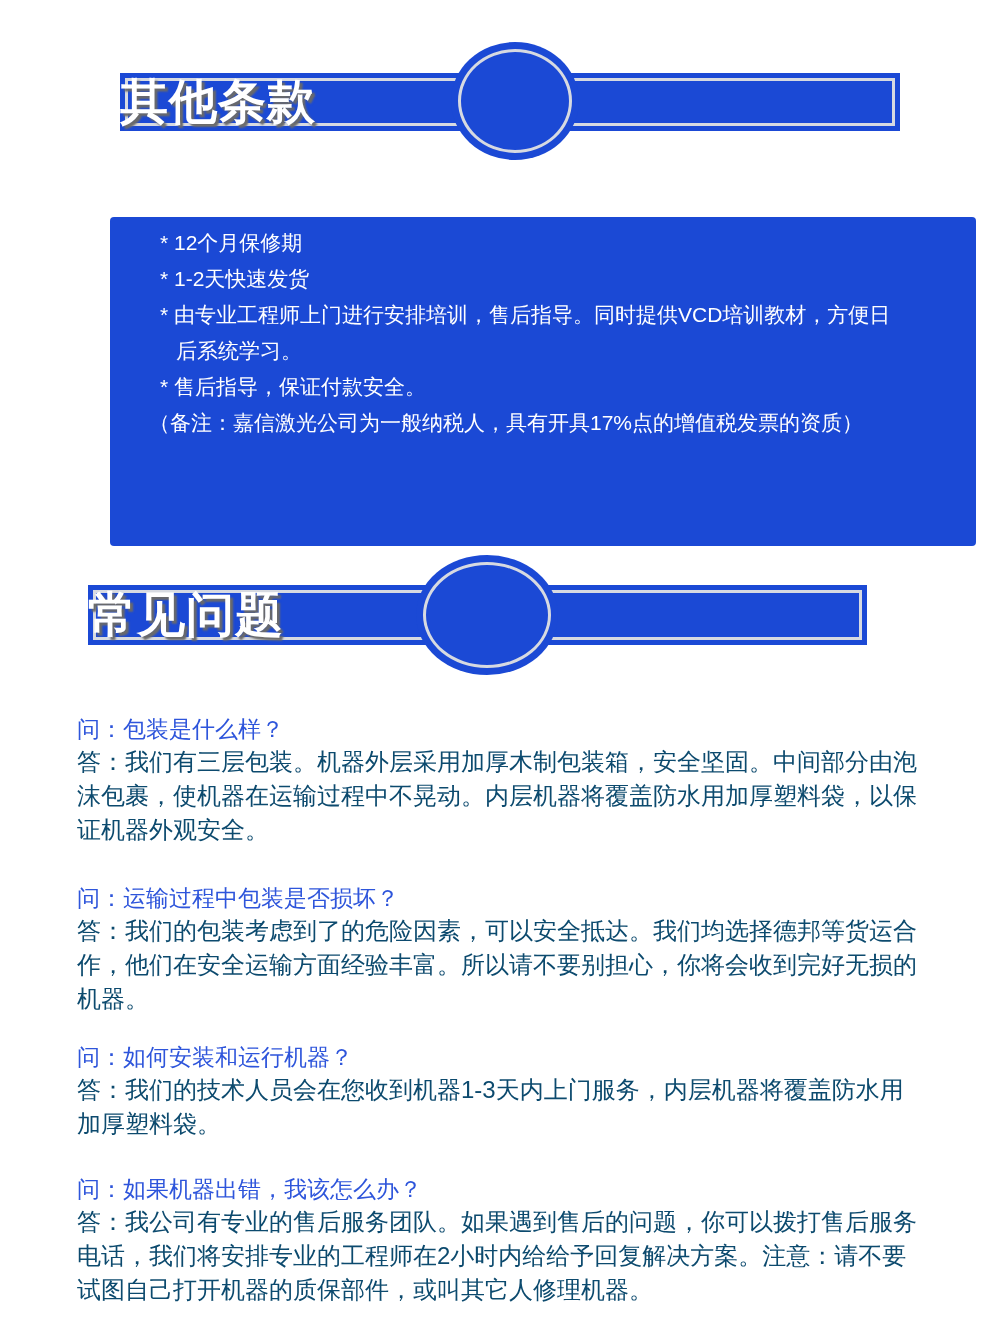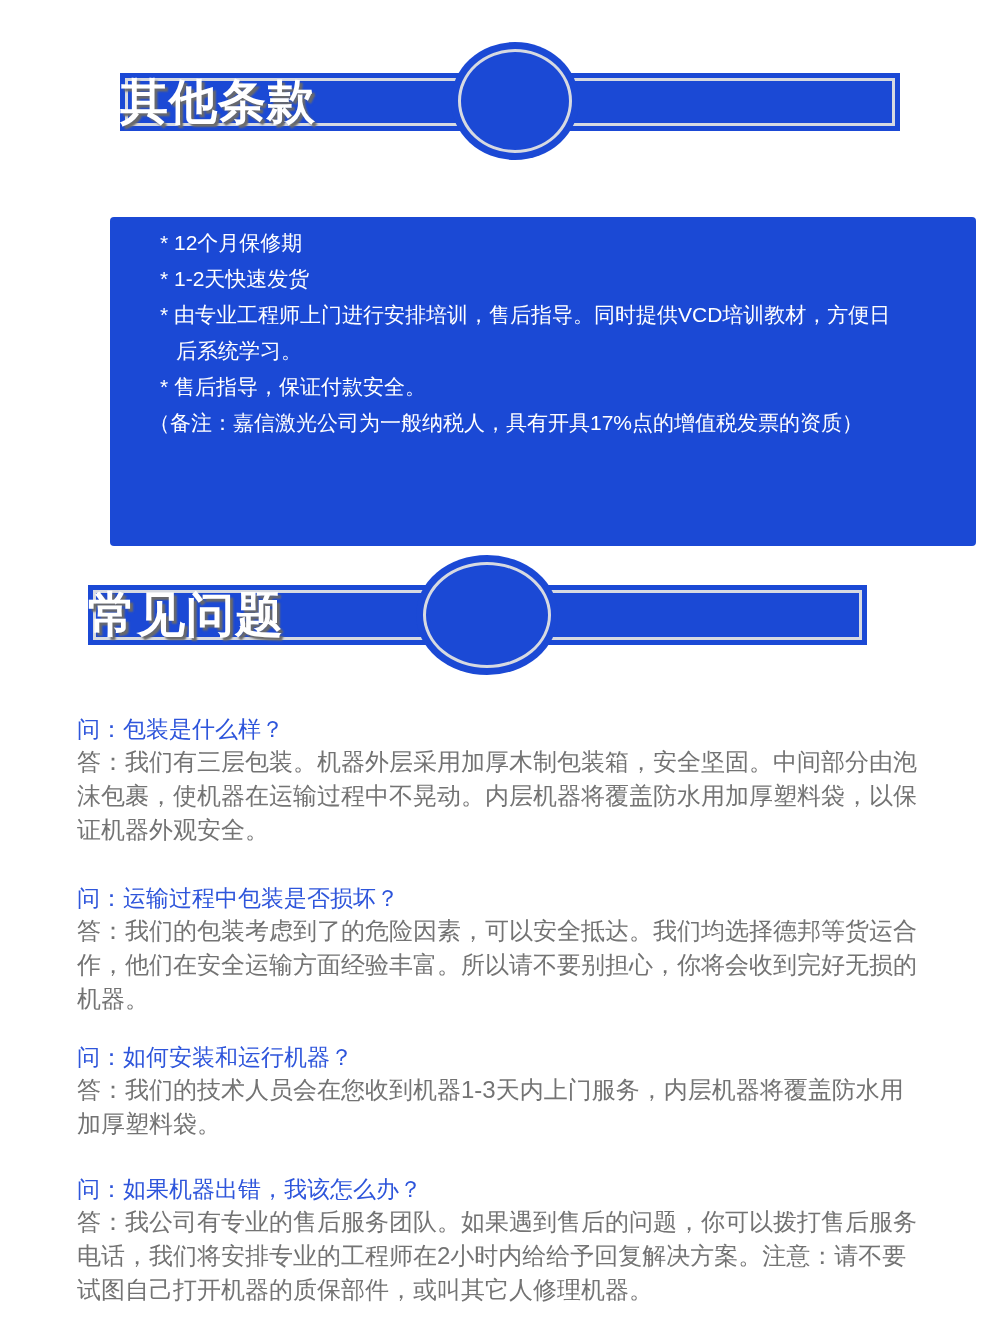--- a/index.html
+++ b/index.html
@@ -30,21 +30,21 @@
     position:absolute;left:70px;top:217px;width:866px;height:329px;
     background:#1b49d5;border-radius:4px;color:#ffffff;margin-left:40px;
   }
   .terms-content{padding:8px 38px 0 50px;font-size:21px;line-height:36px;}
   .terms-line{white-space:pre-wrap;padding-left:16px;text-indent:-16px;}
   .terms-line.note{padding-left:0;text-indent:0;margin-left:-11px;}
   
   .faq-item{position:absolute;left:77px;width:850px;}
   #faq0{top:713px;} #faq1{top:882px;} #faq2{top:1041px;} #faq3{top:1173px;}
   .faq-q{color:#2e55db;font-size:23px;line-height:32px;}
-  .faq-a{color:#737373;font-size:24px;line-height:34px;}
+  .faq-a{color:#0c4a6e;font-size:24px;line-height:34px;}
 </style>
 </head>
 <body>
 
 <div id="page">
 
   <div>
     <div id="bar1" class="banner-bar">
       <div class="stripe"></div>
     </div>

